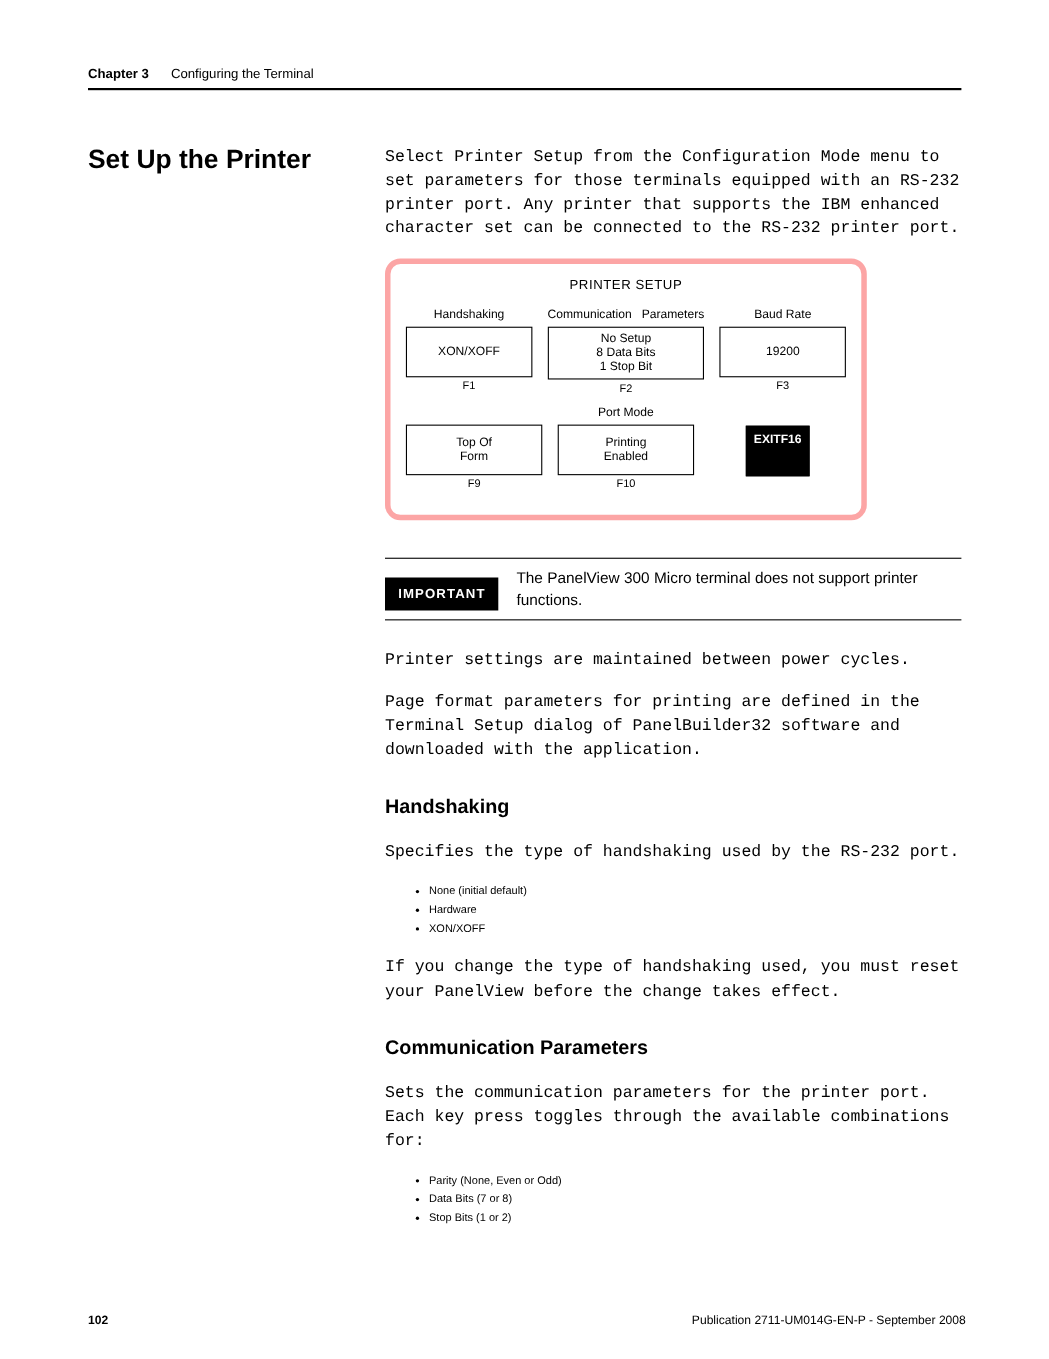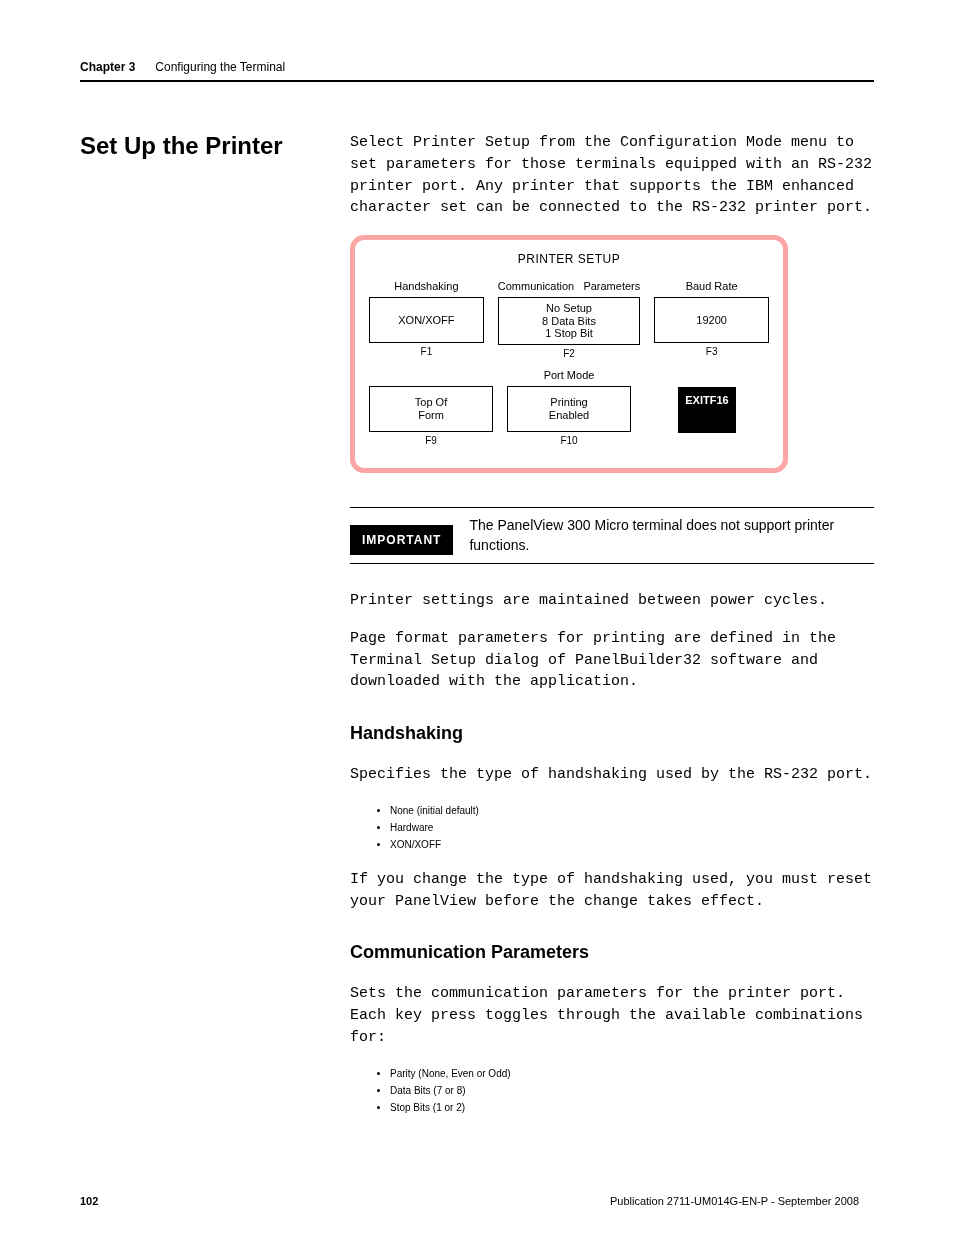--- a/index.html
+++ b/index.html
@@ -140,21 +140,21 @@
   }
   .important-text {
     font-family: Arial, Helvetica, sans-serif;
     font-size: 14px;
     line-height: 1.4;
   }
   .footer {
     position: absolute;
     bottom: 28px;
     left: 80px;
-    right: 95px;
+    right: 76px;
     display: flex;
     justify-content: space-between;
     font-family: Arial, Helvetica, sans-serif;
     font-size: 11px;
   }
   .footer .pg { font-weight: bold; }
 </style>
 </head>
 <body>
 

